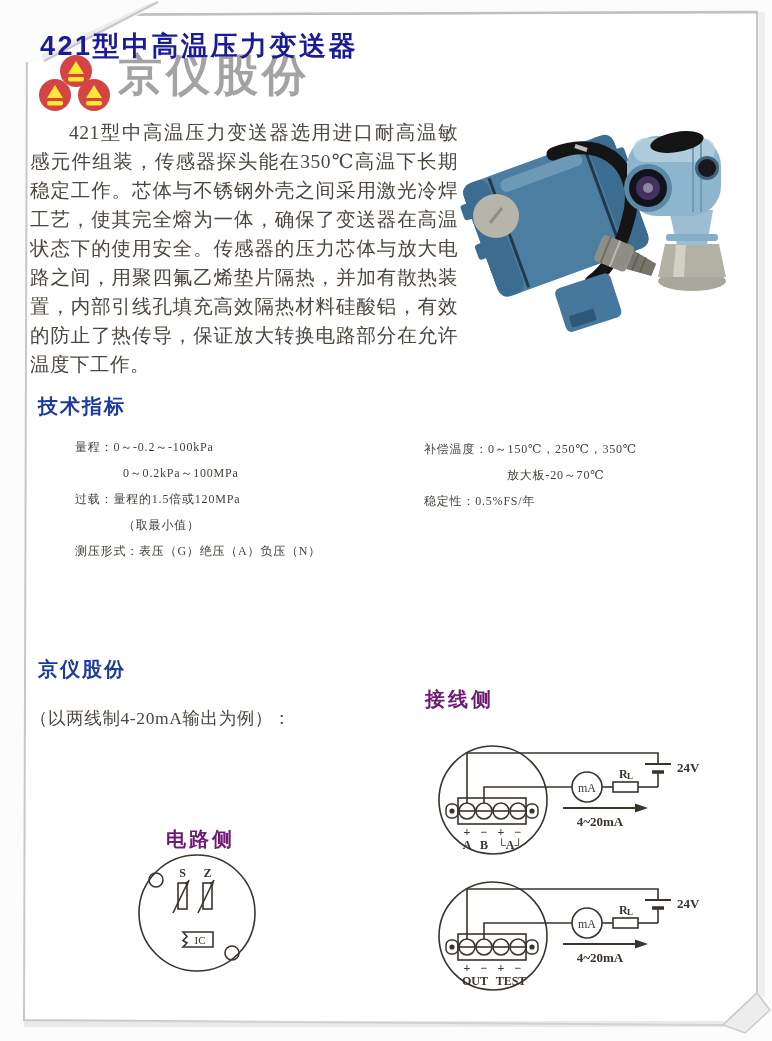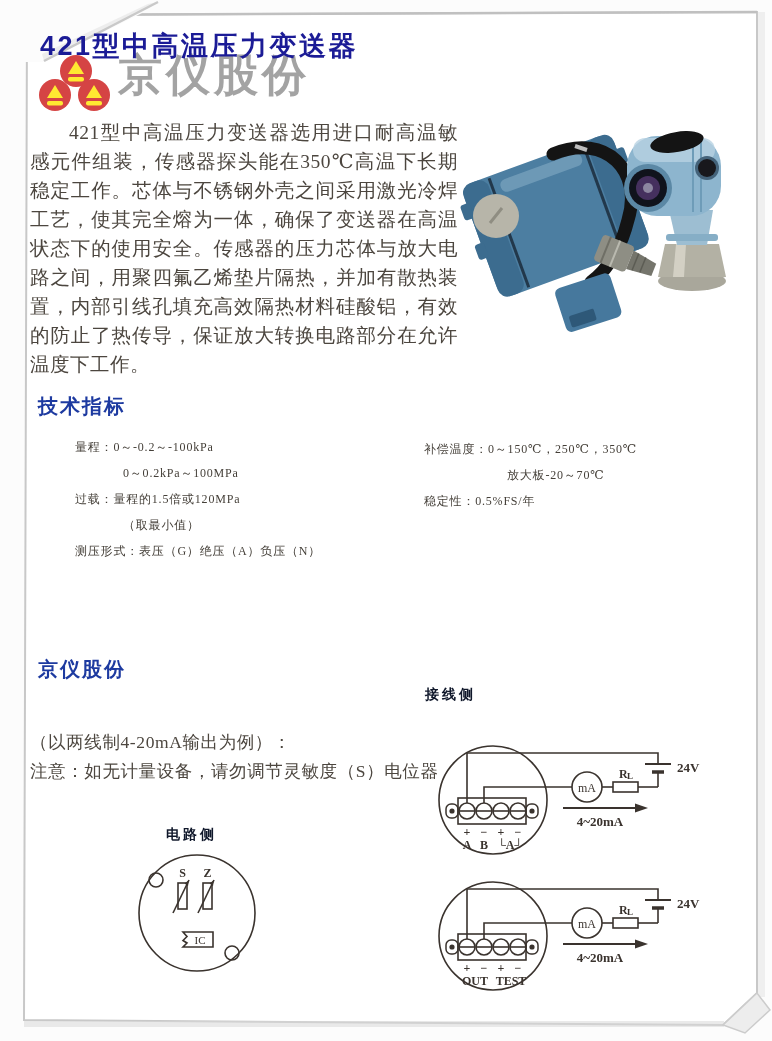--- a/index.html
+++ b/index.html
@@ -39,26 +39,26 @@
   .hdr-specs{left:38px;top:393px;}
   .hdr-wiring{left:38px;top:656px;}
 
   .spec-col{position:absolute;z-index:2;font-size:12px;color:#443f38;letter-spacing:.8px;}
   .spec-left{left:75px;top:434px;}
   .spec-right{left:424px;top:436px;}
   .spec-row{height:26px;line-height:26px;white-space:nowrap;}
   .indent-48{padding-left:48px;}
   .indent-83{padding-left:83px;}
 
-  .note{position:absolute;z-index:2;font-size:17.5px;line-height:28px;color:#4c463f;letter-spacing:.6px;margin-top:24px;}
+  .note{position:absolute;z-index:2;font-size:17.5px;line-height:28px;color:#4c463f;letter-spacing:.6px;}
   .note-example{left:30px;top:704px;width:430px;}
   .note-caution{left:30px;top:733px;width:424px;word-break:break-all;}
 
   .side-label{
-    position:absolute;z-index:2;font-size:14px;font-weight:700;color:#0f172a;letter-spacing:3px;
+    position:absolute;z-index:2;font-size:20px;font-weight:700;color:#701a75;letter-spacing:3px;
   }
   .terminal-side-label{left:425px;top:686px;}
   .circuit-side-label{left:166px;top:826px;}
 
   .diagram{position:absolute;z-index:2;}
   .d-circuit{left:128px;top:850px;}
   .d-wire1{left:435px;top:735px;}
   .d-wire2{left:435px;top:871px;}
 
   svg text{font-family:"Liberation Serif","DejaVu Serif",serif;fill:#3a332e;}
@@ -168,21 +168,20 @@
   </div>
   <div class="spec-col spec-right">
     <div class="spec-row">补偿温度：0～150℃，250℃，350℃</div>
     <div class="spec-row indent-83">放大板-20～70℃</div>
     <div class="spec-row">稳定性：0.5%FS/年</div>
   </div>
 
   <div class="section-header hdr-wiring">京仪股份</div>
   <div class="side-label terminal-side-label">接线侧</div>
   <div class="note note-example">（以两线制4-20mA输出为例）：</div>
-  <div class="note note-caution">注意：如无计量设备，请勿调节灵敏度（S）电位器</div>
   <div class="side-label circuit-side-label">电路侧</div>
 
   <svg class="diagram d-circuit" width="140" height="150" viewBox="0 0 140 150">
     <circle cx="69" cy="63" r="58" fill="none" stroke="#3a332e" stroke-width="1.6"></circle>
     <circle cx="28" cy="30" r="7" fill="none" stroke="#3a332e" stroke-width="1.6"></circle>
     <circle cx="104" cy="103" r="7" fill="none" stroke="#3a332e" stroke-width="1.6"></circle>
     <text x="54.5" y="27" font-size="12" text-anchor="middle" class="t-bold">S</text>
     <text x="79.5" y="27" font-size="12" text-anchor="middle" class="t-bold">Z</text>
     <g>
       <rect x="50" y="33" width="9" height="26" fill="none" stroke="#3a332e" stroke-width="1.6"></rect>

